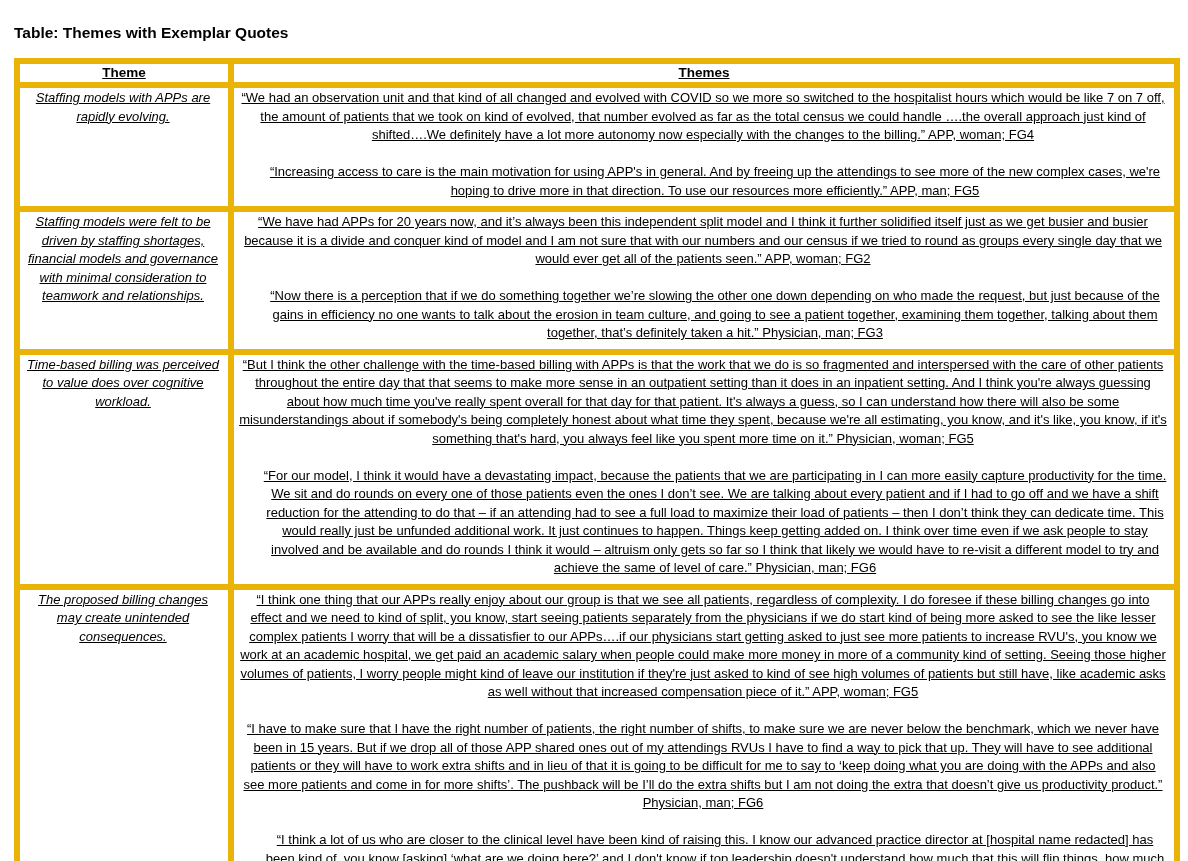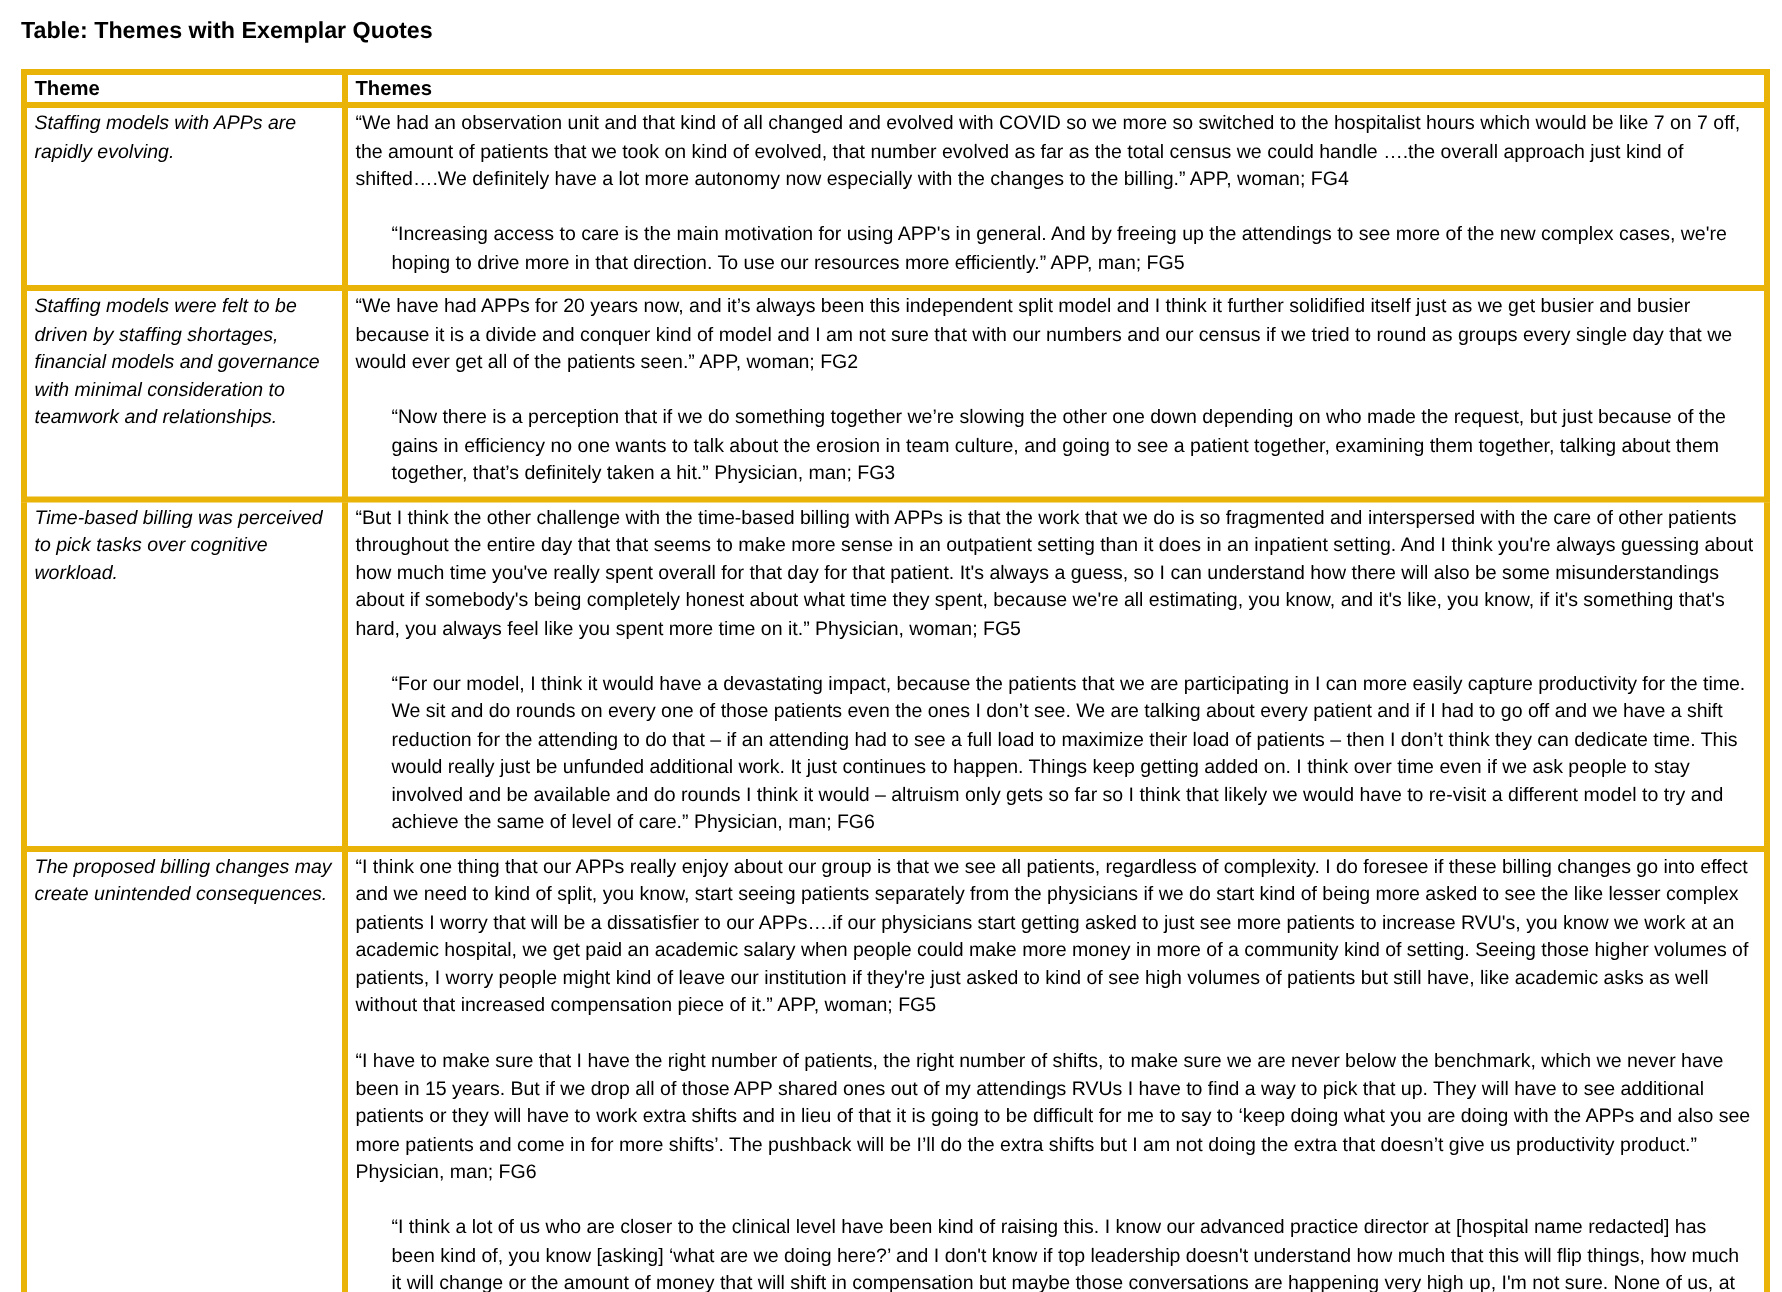--- a/index.html
+++ b/index.html
@@ -11,32 +11,33 @@
     font-family: "Liberation Sans", sans-serif;
   }
   .page {
     width: 1188px;
     min-height: 861px;
     padding: 10px 8px 8px 14px;
   }
   .doc-title {
     font-size: 15.5px;
     font-weight: bold;
-    margin: 2px 0 16px 0;
+    margin: 14px 0 16px 0;
   }
   table.themes {
     border-collapse: collapse;
     width: 1166px;
     table-layout: fixed;
   }
   table.themes col.col-theme { width: 214px; }
   table.themes th, table.themes td {
-    border: 4px solid #eab308;
+    border: 6px solid #eab308;
     vertical-align: top;
-    text-align: left;
+    text-align: center;
+    text-decoration: underline;
   }
   table.themes th {
     font-size: 13.5px;
     font-weight: bold;
     padding: 0px 5px 1px 5px;
     line-height: 17px;
   }
   table.themes td {
     font-size: 13px;
     line-height: 18.5px;
@@ -84,21 +85,21 @@
 
       <tr>
         <td class="theme-cell">Staffing models were felt to be driven by staffing shortages, financial models and governance with minimal consideration to teamwork and relationships.</td>
         <td class="quotes-cell">
           <p class="quote">“We have had APPs for 20 years now, and it’s always been this independent split model and I think it further solidified itself just as we get busier and busier because it is a divide and conquer kind of model and I am not sure that with our numbers and our census if we tried to round as groups every single day that we would ever get all of the patients seen.” APP, woman; FG2</p>
           <p class="quote">“Now there is a perception that if we do something together we’re slowing the other one down depending on who made the request, but just because of the gains in efficiency no one wants to talk about the erosion in team culture, and going to see a patient together, examining them together, talking about them together, that’s definitely taken a hit.” Physician, man; FG3</p>
         </td>
       </tr>
 
       <tr>
-        <td class="theme-cell">Time-based billing was perceived to pick tasks over cognitive workload.</td>
+        <td class="theme-cell">Time-based billing was perceived to value does over cognitive workload.</td>
         <td class="quotes-cell">
           <p class="quote">“But I think the other challenge with the time-based billing with APPs is that the work that we do is so fragmented and interspersed with the care of other patients throughout the entire day that that seems to make more sense in an outpatient setting than it does in an inpatient setting. And I think you're always guessing about how much time you've really spent overall for that day for that patient. It's always a guess, so I can understand how there will also be some misunderstandings about if somebody's being completely honest about what time they spent, because we're all estimating, you know, and it's like, you know, if it's something that's hard, you always feel like you spent more time on it.” Physician, woman; FG5</p>
           <p class="quote">“For our model, I think it would have a devastating impact, because the patients that we are participating in I can more easily capture productivity for the time. We sit and do rounds on every one of those patients even the ones I don’t see. We are talking about every patient and if I had to go off and we have a shift reduction for the attending to do that – if an attending had to see a full load to maximize their load of patients – then I don’t think they can dedicate time. This would really just be unfunded additional work. It just continues to happen. Things keep getting added on. I think over time even if we ask people to stay involved and be available and do rounds I think it would – altruism only gets so far so I think that likely we would have to re-visit a different model to try and achieve the same of level of care.”  Physician, man; FG6</p>
         </td>
       </tr>
 
       <tr>
         <td class="theme-cell">The proposed billing changes may create unintended consequences.</td>
         <td class="quotes-cell">
           <p class="quote">“I think one thing that our APPs really enjoy about our group is that we see all patients, regardless of complexity. I do foresee if these billing changes go into effect and we need to kind of split, you know, start seeing patients separately from the physicians if we do start kind of being more asked to see the like lesser complex patients I worry that will be a dissatisfier to our APPs….if our physicians start getting asked to just see more patients to increase RVU's, you know we work at an academic hospital, we get paid an academic salary when people could make more money in more of a community kind of setting. Seeing those higher volumes of patients, I worry people might kind of leave our institution if they're just asked to kind of see high volumes of patients but still have, like academic asks as well without that increased compensation piece of it.” APP, woman; FG5</p>

